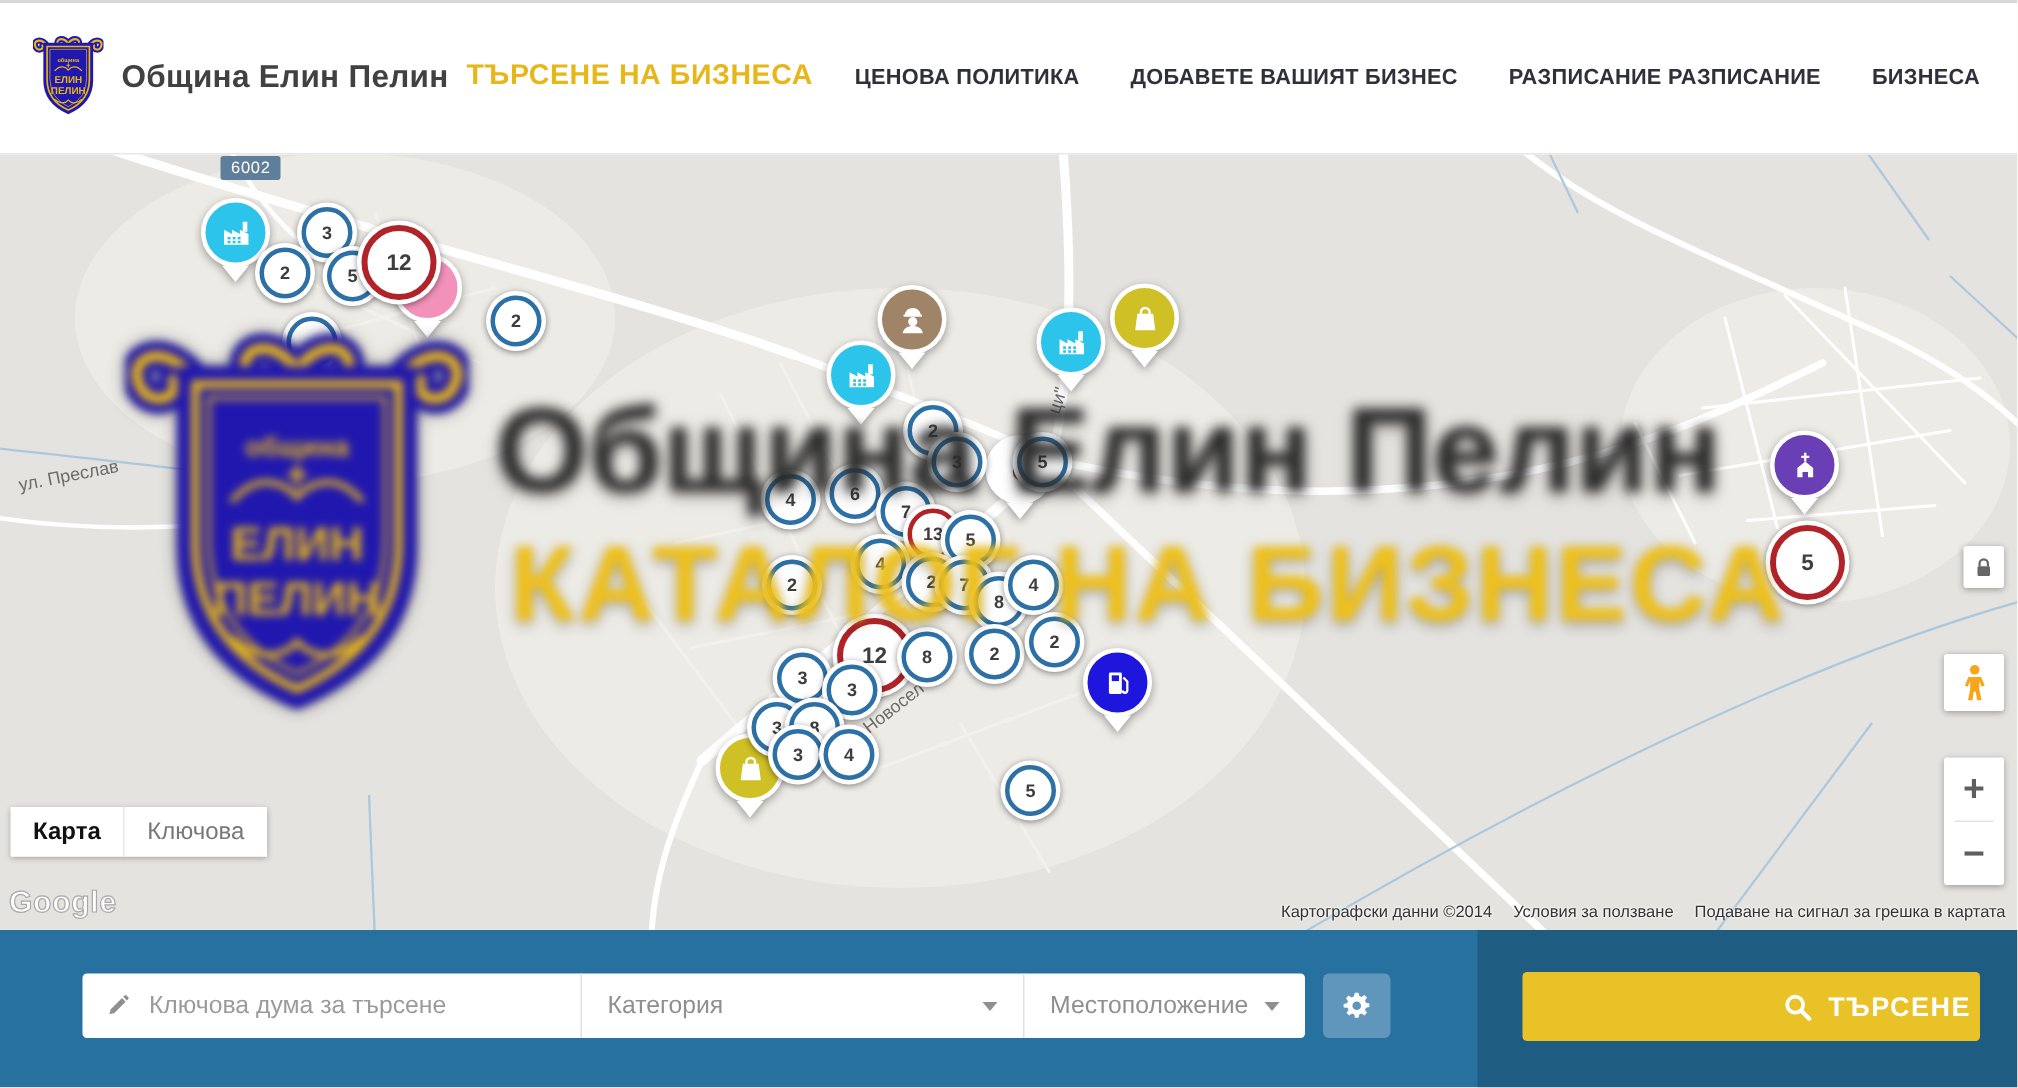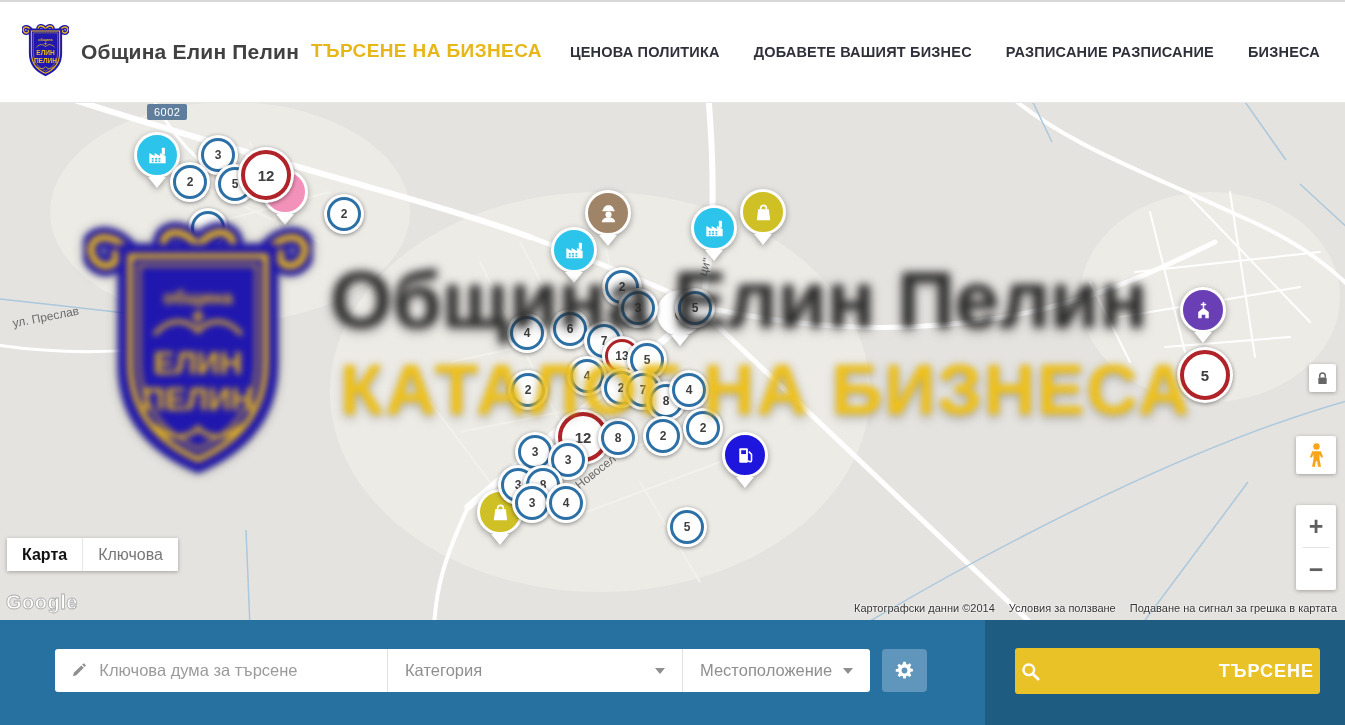--- a/index.html
+++ b/index.html
@@ -84,21 +84,21 @@
   .sg-kw{flex:0 0 300px;display:flex;align-items:center;padding:0 16px;gap:11px;}
   .sg-kw input{border:0;outline:0;font-size:16.5px;color:#a21caf;width:100%;font-family:inherit;background:transparent;}
   .sg-kw input::placeholder{color:#9b9b9b;}
   .sg-sel{display:flex;align-items:center;justify-content:space-between;border-left:1px solid #e2e2e2;
           padding:0 17px;color:#8f8f8f;font-size:16.5px;cursor:pointer;}
   .sg-cat{flex:0 0 260px;} .sg-loc{flex:1;}
   .arrow{width:0;height:0;border:5px solid transparent;border-top:6px solid #8f8f8f;margin-top:6px;}
   .gear-btn{position:absolute;left:882px;top:29px;width:45px;height:43px;background:#6096bb;border-radius:4px;
             display:flex;align-items:center;justify-content:center;cursor:pointer;}
   .search-btn{position:absolute;left:30px;top:28px;width:305px;height:46px;background:#e9c228;border-radius:3px;
-              border:0;display:flex;align-items:center;justify-content:space-between;gap:11px;cursor:pointer;
+              border:0;display:flex;align-items:center;justify-content:flex-end;gap:11px;cursor:pointer;
               color:#fff;font-weight:bold;font-size:18px;letter-spacing:1px;font-family:inherit;}
 </style>
 </head>
 <body>
 
 <div class="page">
   <div class="topline"></div>
 
   <div class="header">
     <div class="brand">

